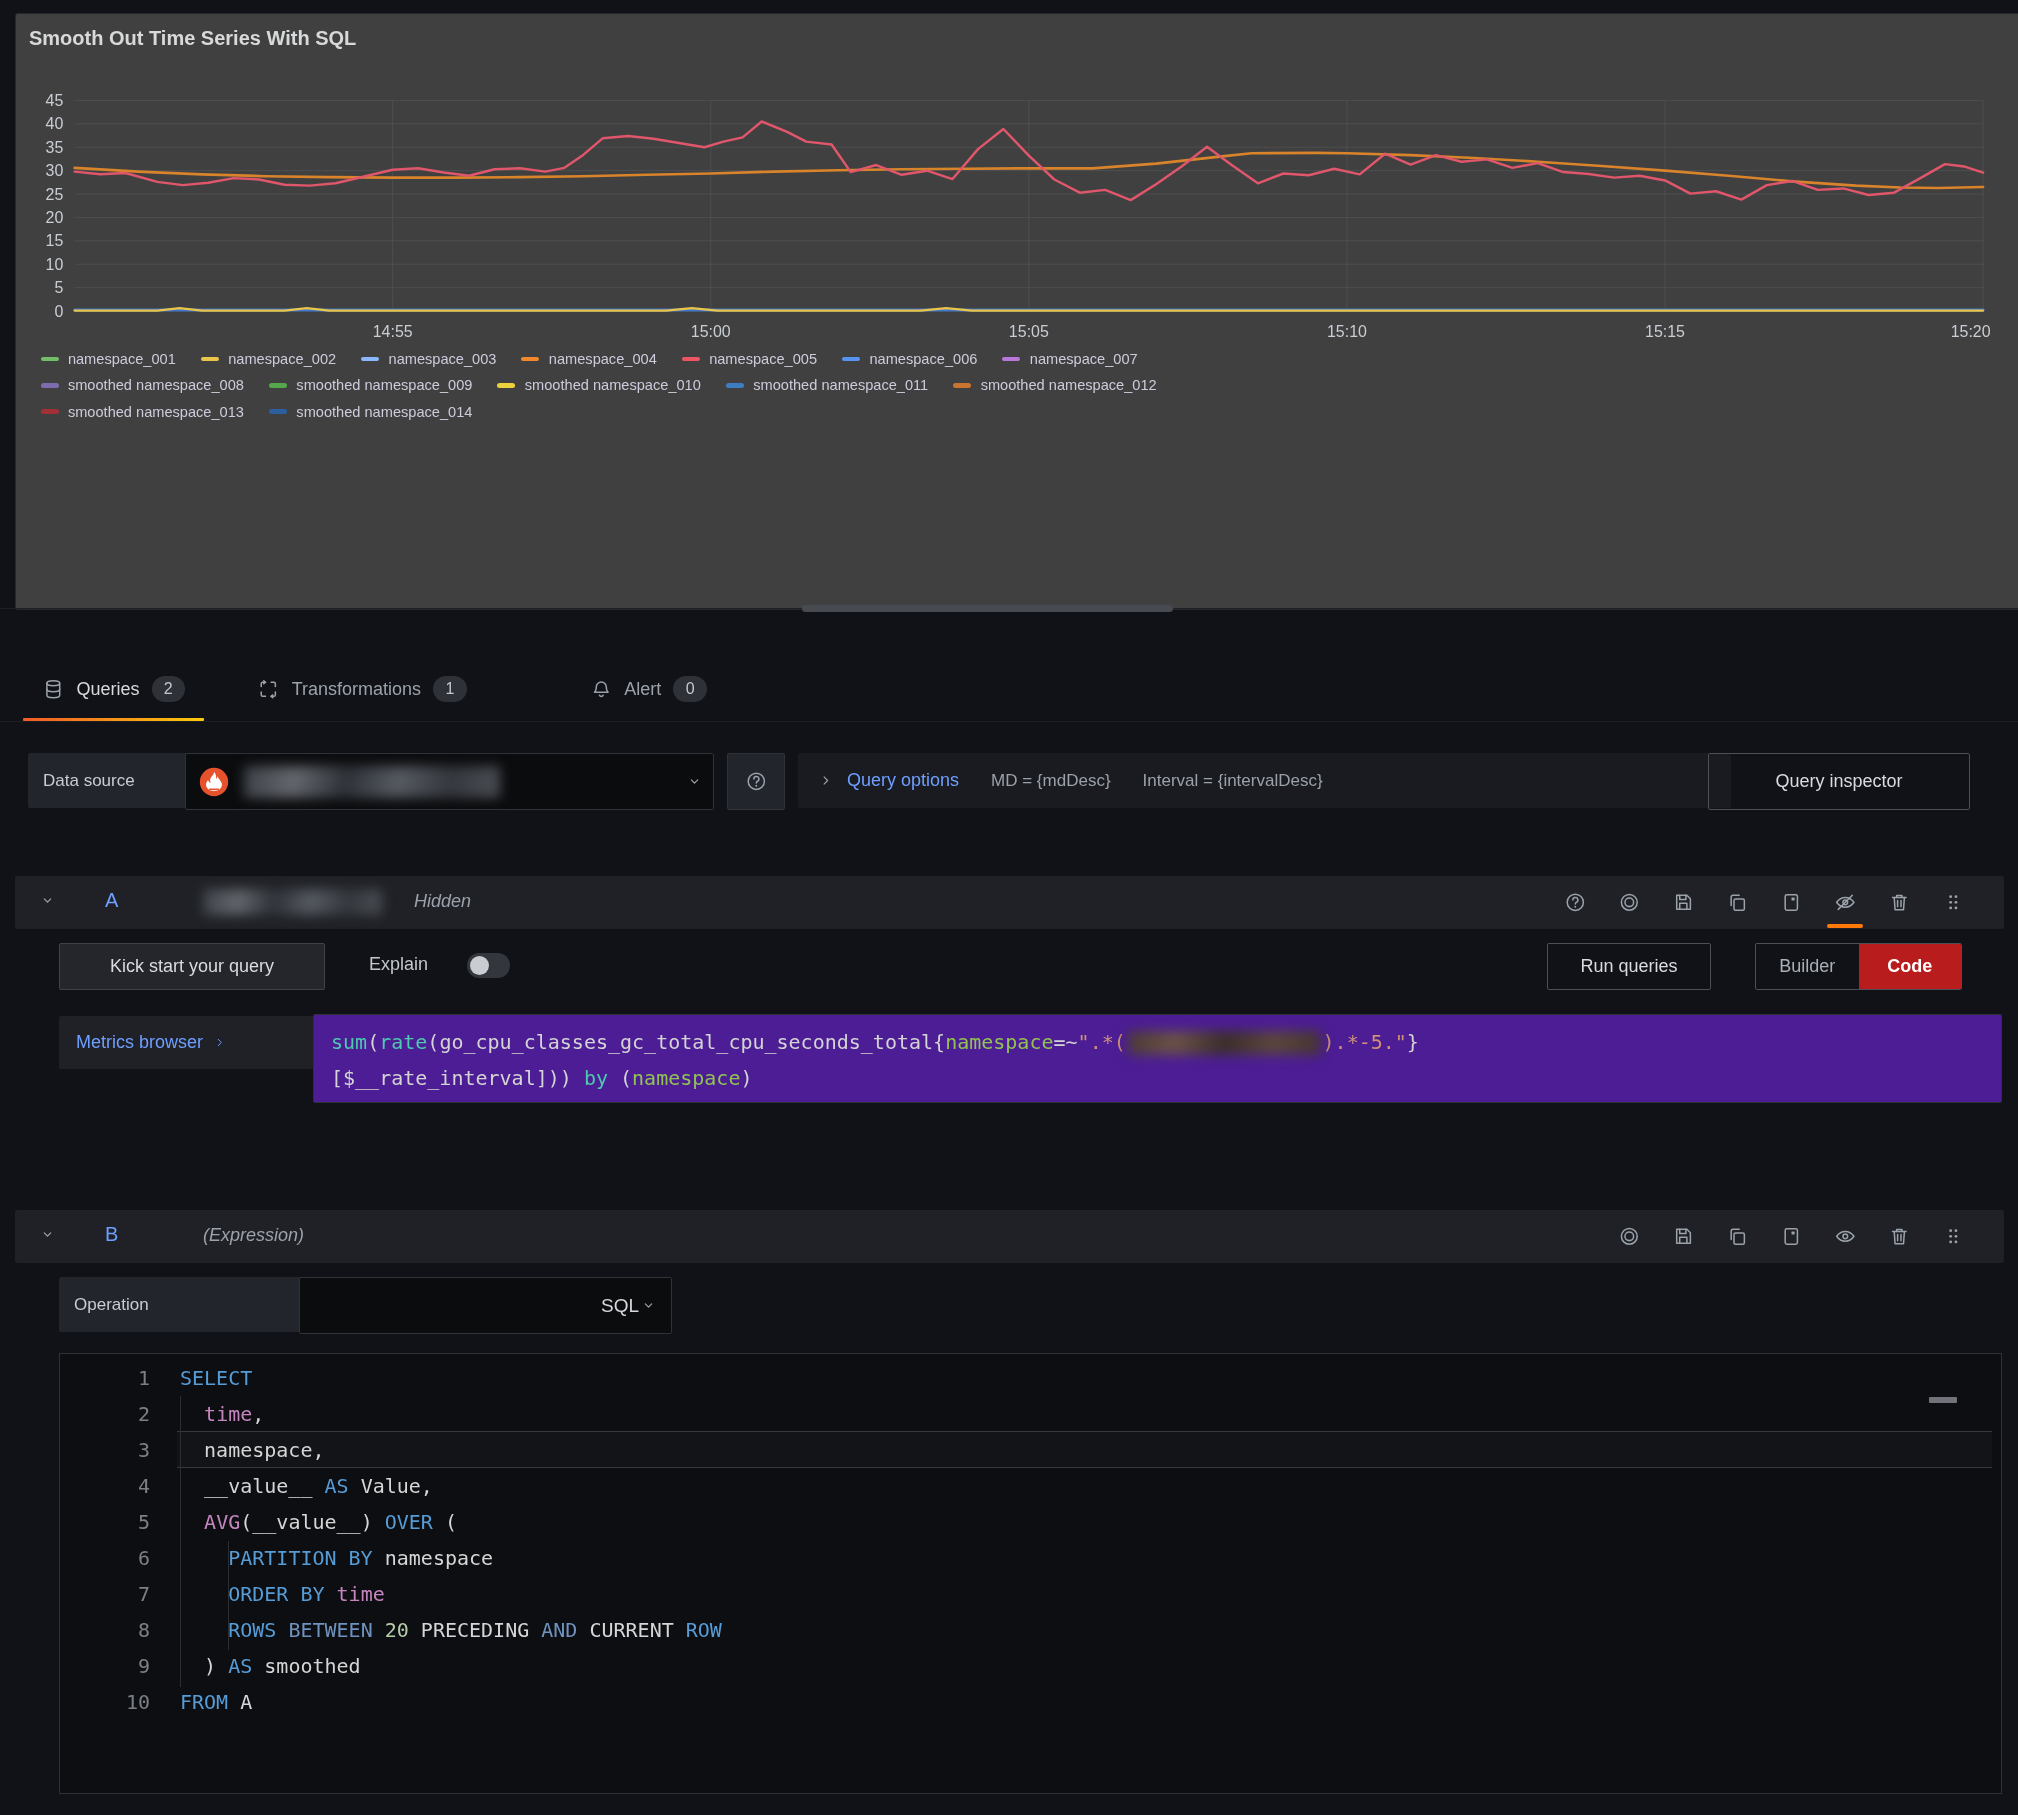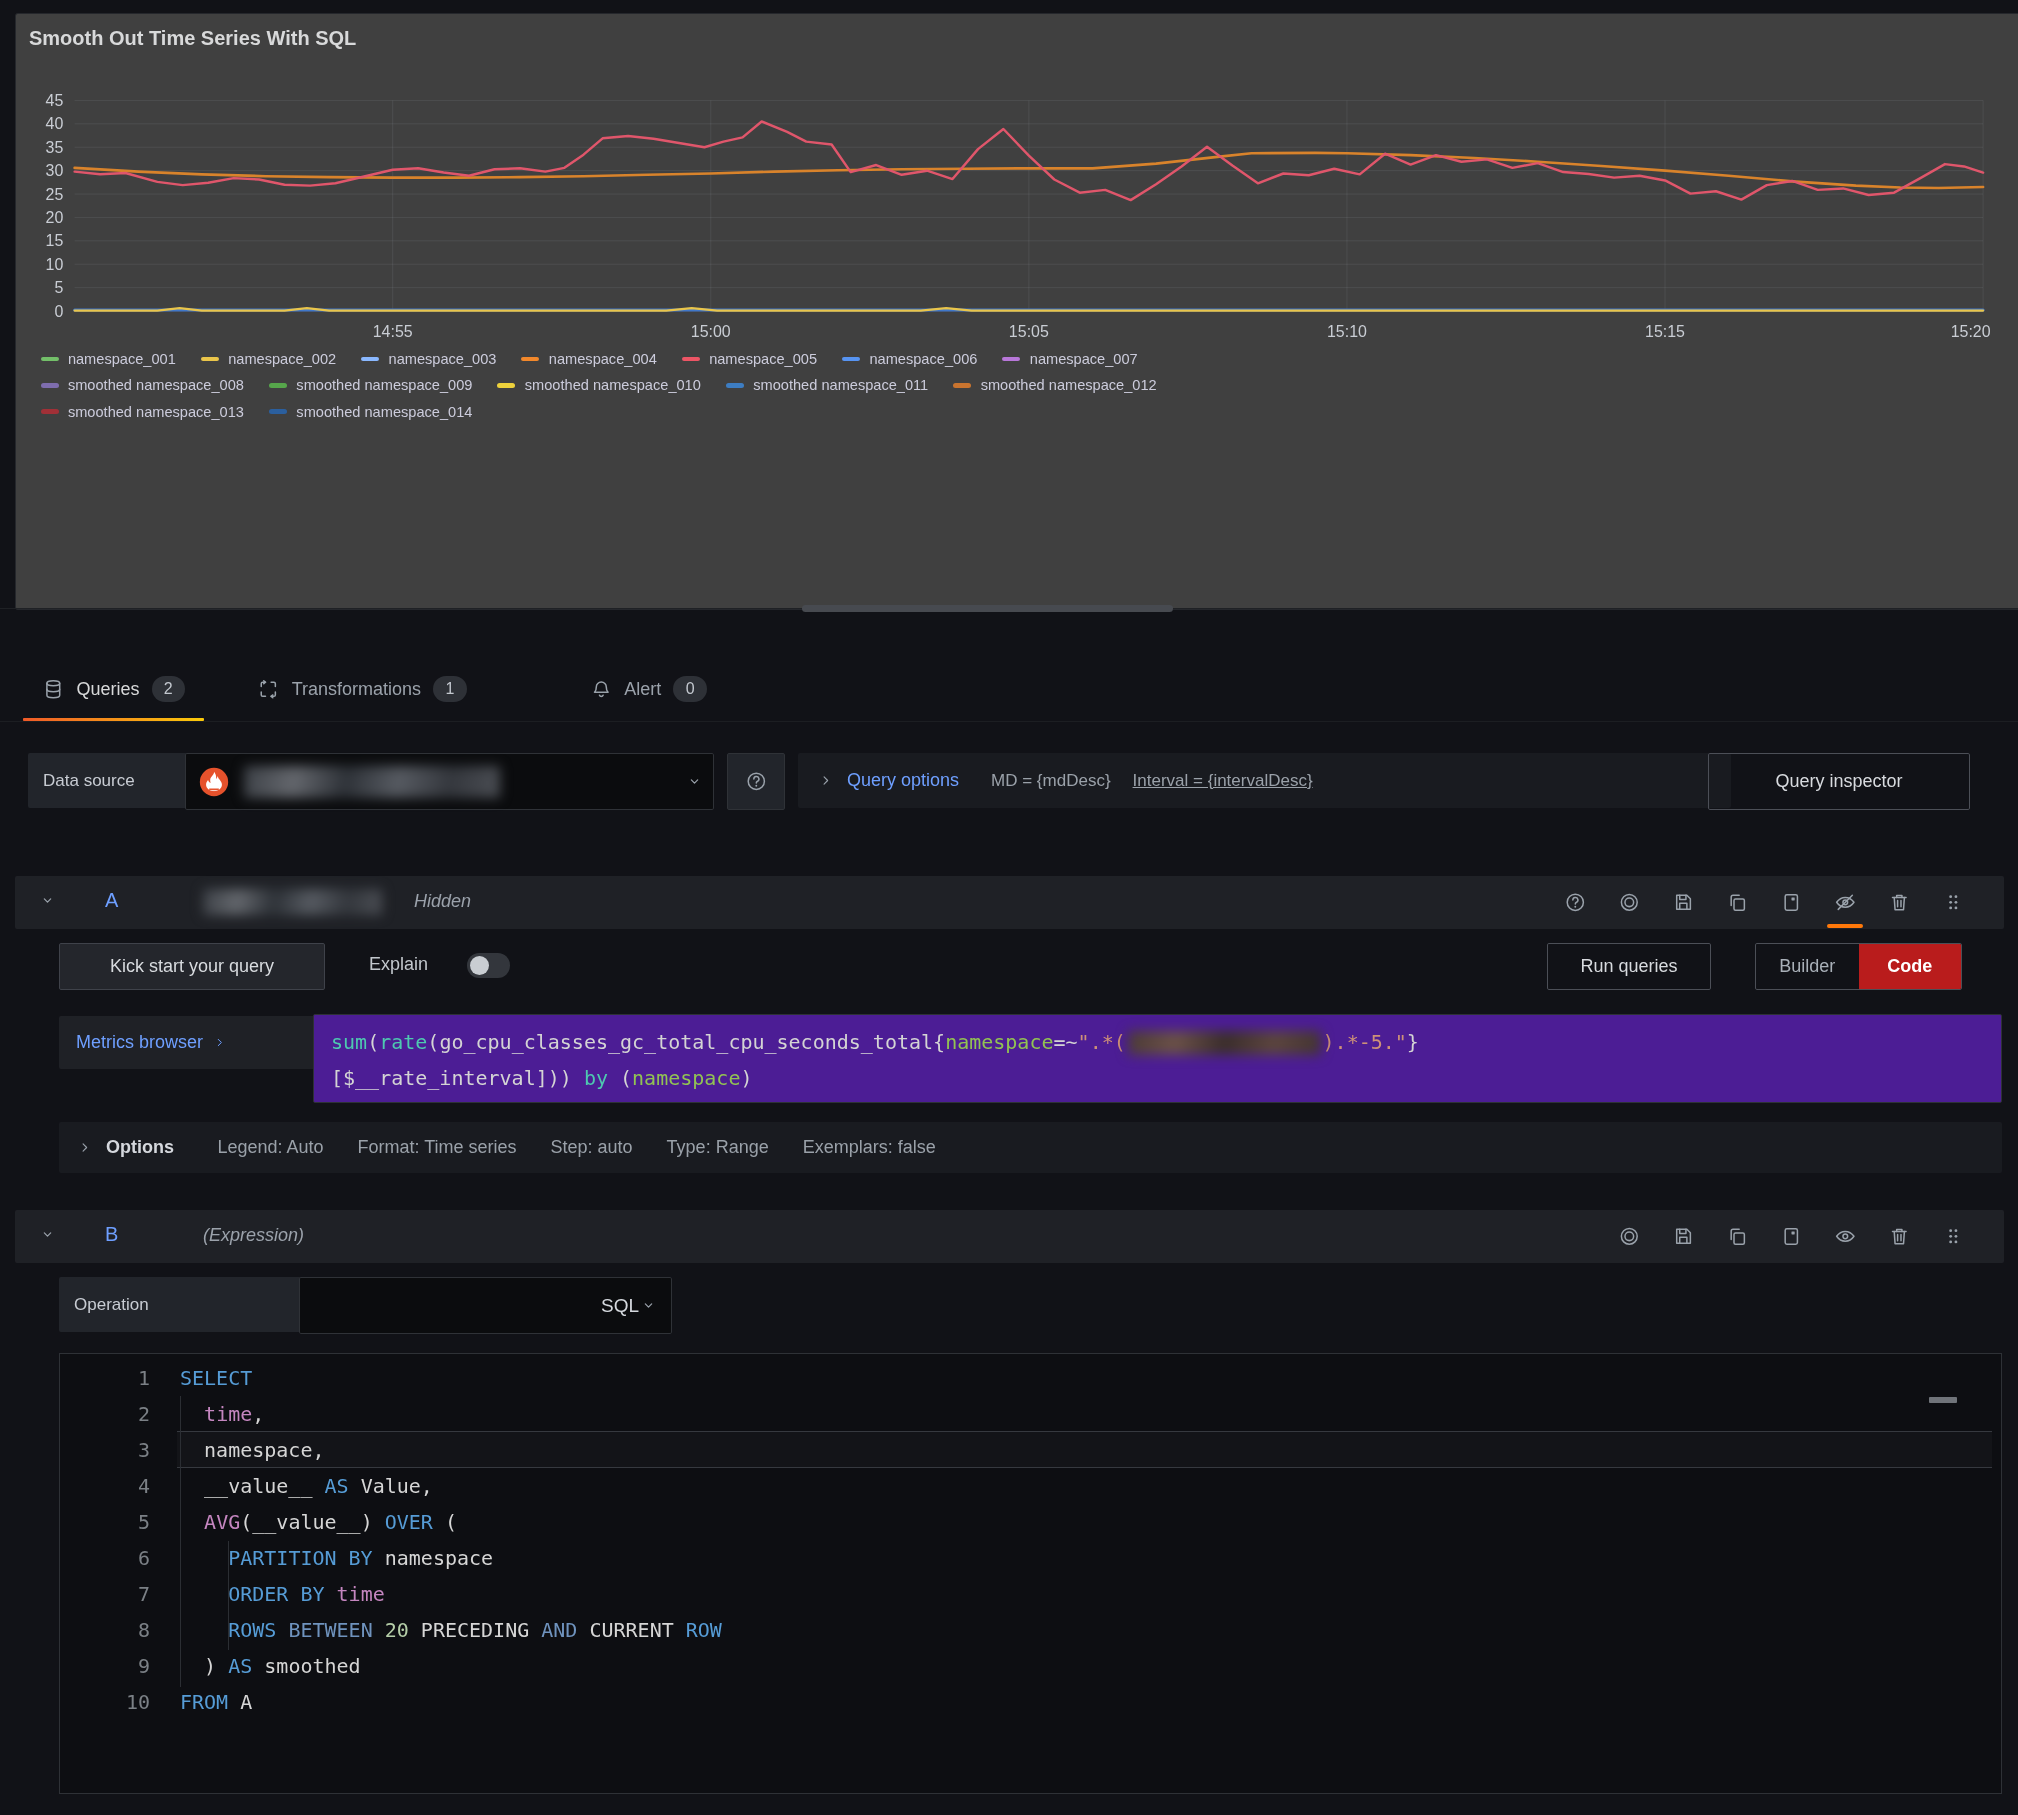--- a/index.html
+++ b/index.html
@@ -293,21 +293,21 @@
       </span>
   </div>
   <div class="abs qo-bar">
     <span class="icn">
         <svg viewBox="0 0 24 24" style="width:17px;height:17px;">
           <path d="M10 7l5 5-5 5"></path>
         </svg>
       </span>
     <span class="qo-title blue">Query options</span>
     <span class="qo-sum" style="margin-left:32px;">MD = {mdDesc}</span>
-    <span class="qo-sum" style="margin-left:22px;text-decoration:underline;">Interval = {intervalDesc}</span>
+    <span class="qo-sum" style="margin-left:32px;">Interval = {intervalDesc}</span>
   </div>
   <div class="abs btn insp-btn">Query inspector</div>
 
   <div class="abs qhdr" style="top:876px;">
     <span class="icn chev">
         <svg viewBox="0 0 24 24" style="width:19px;height:19px;">
           <path d="M8 10l4 4 4-4"></path>
         </svg>
       </span>
     <span class="refid">A</span>
@@ -393,35 +393,20 @@
         <svg viewBox="0 0 24 24" style="width:15px;height:15px;">
           <path d="M10 7l5 5-5 5"></path>
         </svg>
       </span>
   </div>
   <div class="abs pq-box mono">
     <div class="pq-line" id="pq-line-1"><span class="tok-pf">sum</span><span class="tok-pi">(</span><span class="tok-pf">rate</span><span class="tok-pi">(</span><span class="tok-pi">go_cpu_classes_gc_total_cpu_seconds_total{</span><span class="tok-pl">namespace</span><span class="tok-pi">=~</span><span class="tok-ps">".*(</span><span class="redact warm redact-inline"></span><span class="tok-ps">).*-5."</span><span class="tok-pi">}</span></div>
     <div class="pq-line" id="pq-line-2"><span class="tok-pi">[$__rate_interval])) </span><span class="tok-pf">by</span><span class="tok-pi"> (</span><span class="tok-pl">namespace</span><span class="tok-pi">)</span></div>
   </div>
 
-  <div class="abs opt-row">
-    <span class="icn">
-        <svg viewBox="0 0 24 24" style="width:17px;height:17px;">
-          <path d="M10 7l5 5-5 5"></path>
-        </svg>
-      </span>
-    <span class="opt-title">Options</span>
-    <span id="options-items" style="display:flex;">
-        <span class="opt">Legend: Auto</span>
-        <span class="opt">Format: Time series</span>
-        <span class="opt">Step: auto</span>
-        <span class="opt">Type: Range</span>
-        <span class="opt">Exemplars: false</span>
-      </span>
-  </div>
 
   <div class="abs qhdr" style="top:1210px;">
     <span class="icn chev">
         <svg viewBox="0 0 24 24" style="width:19px;height:19px;">
           <path d="M8 10l4 4 4-4"></path>
         </svg>
       </span>
     <span class="refid">B</span>
     <span class="hint" style="left:188px;">(Expression)</span>
     <div class="hdr-icons" style="left:1587px;" id="qb-icons">

